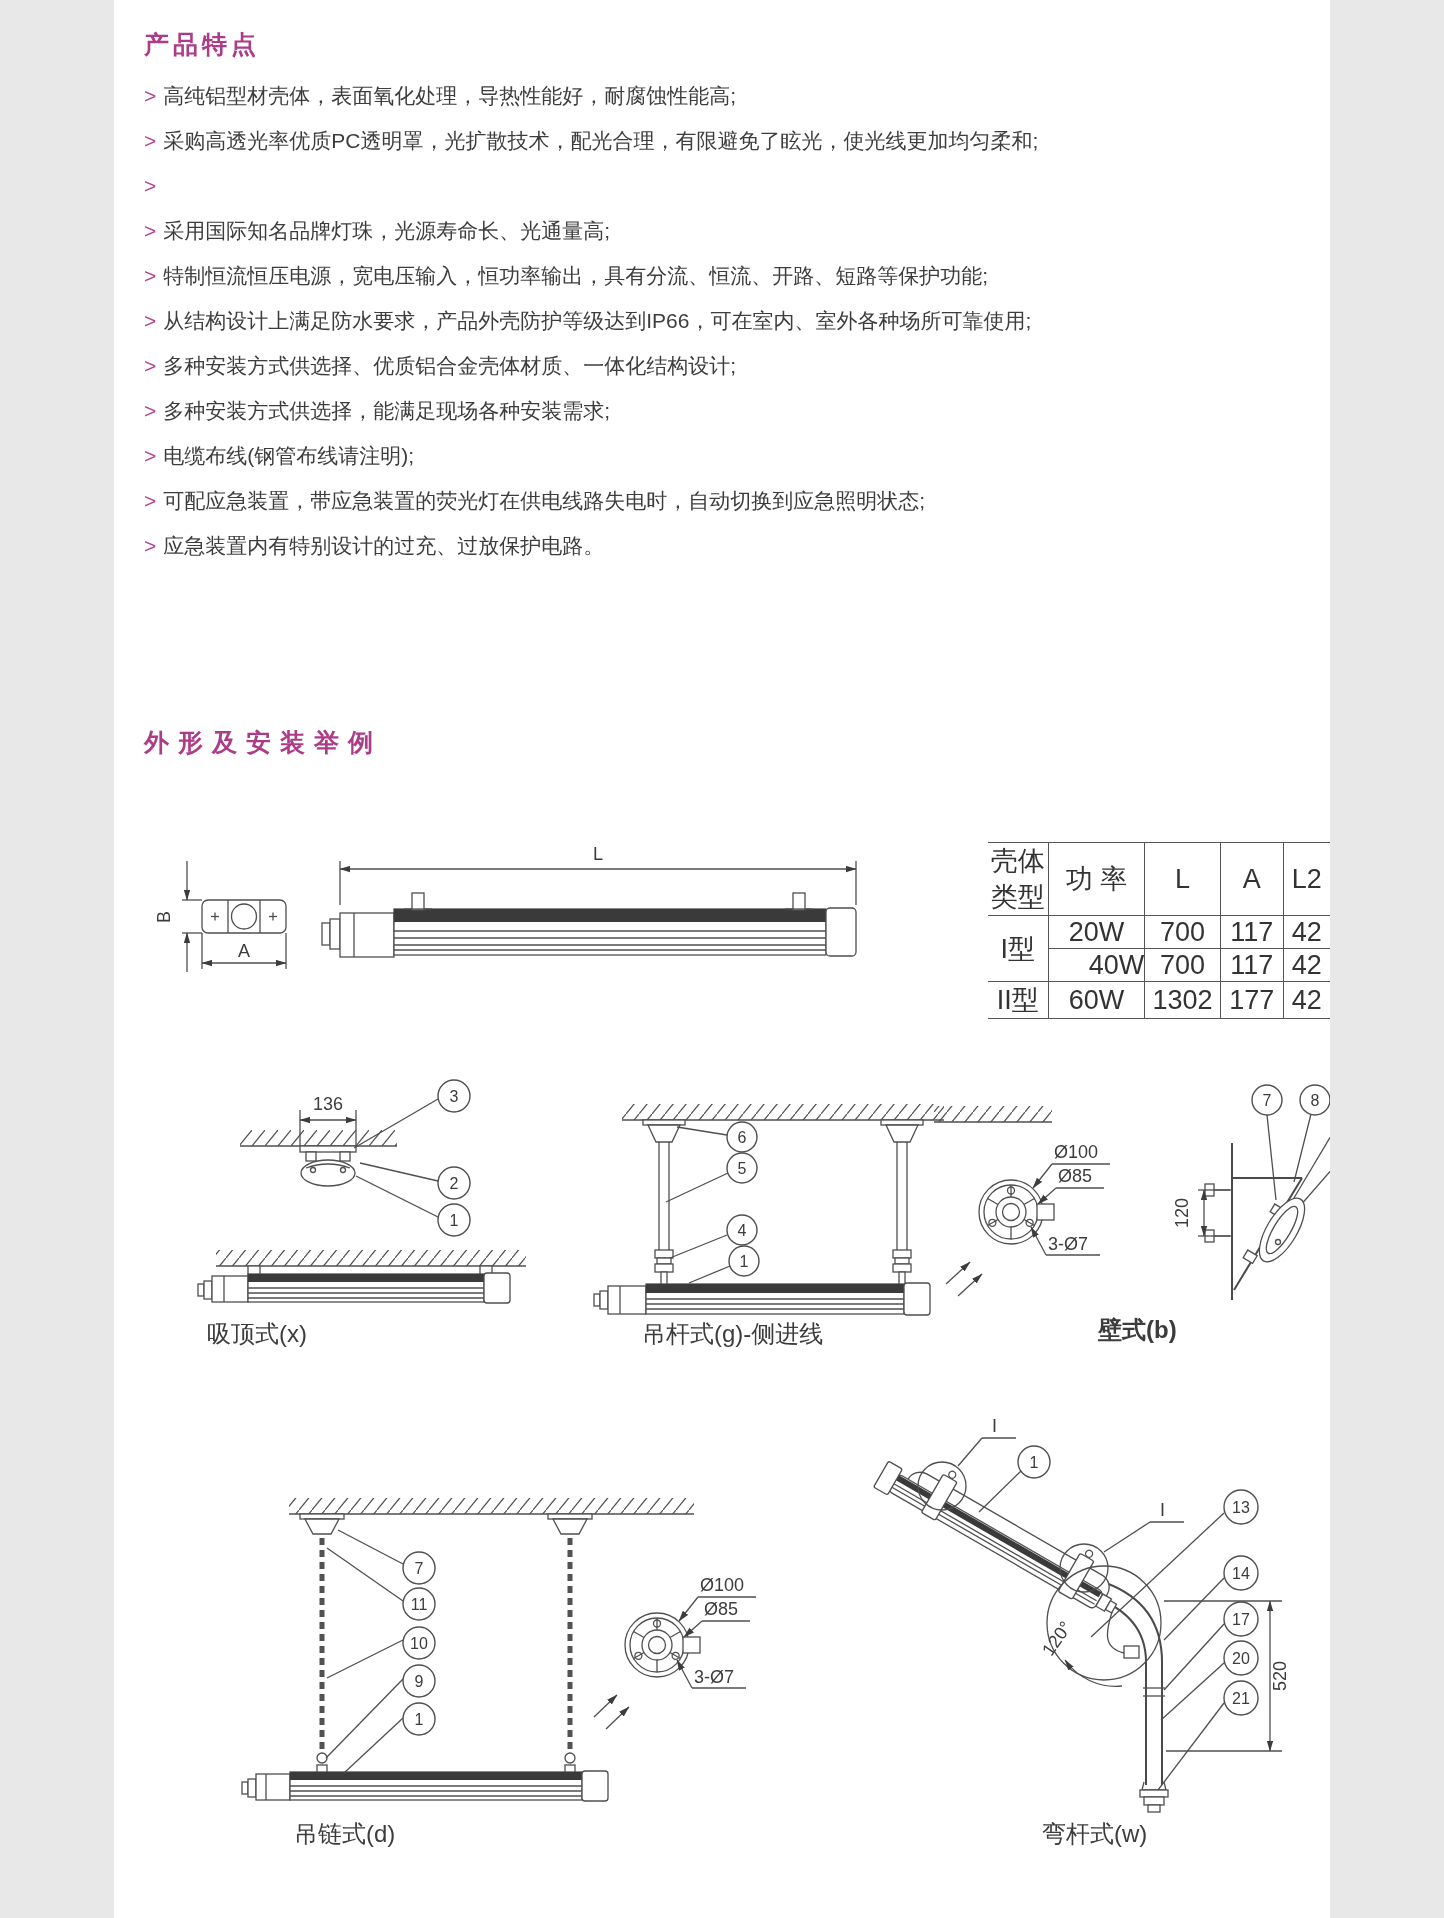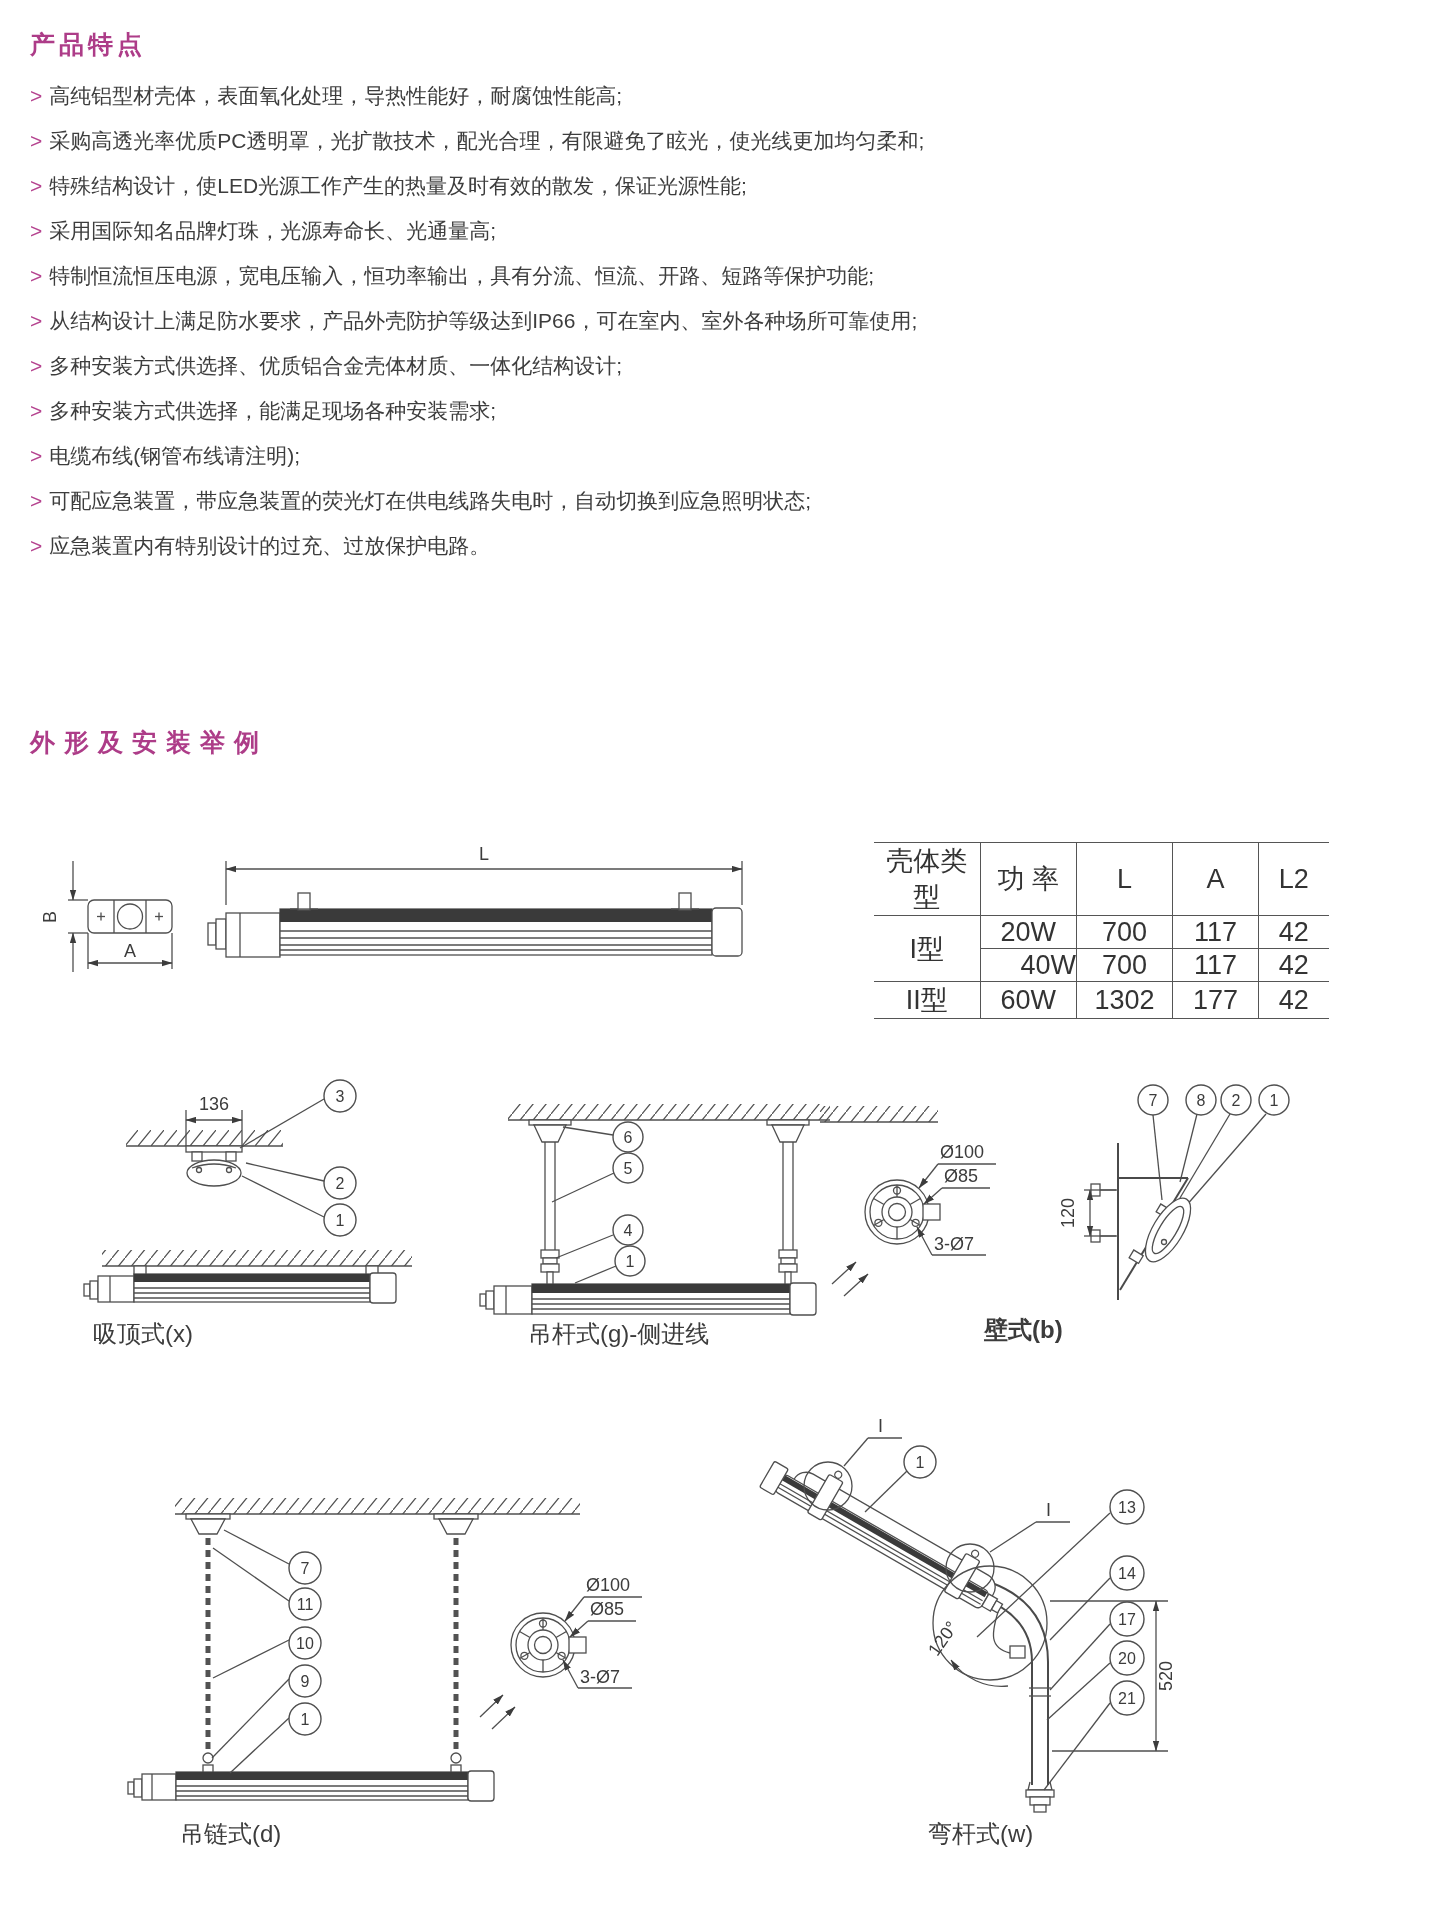--- a/index.html
+++ b/index.html
@@ -1,16 +1,16 @@
 <!DOCTYPE html>
 <html><head>
 <meta charset="utf-8">
 <style>
   html,body{margin:0;padding:0;background:#e8e8e8;}
-  .page{position:relative;width:1444px;height:1918px;background:#ffffff;margin:0 auto;
+  .page{position:relative;width:1216px;height:1918px;background:#ffffff;margin:0 auto;
         font-family:"Liberation Sans","DejaVu Sans",sans-serif;color:#3d3d3d;overflow:hidden;}
   .sec-title{position:absolute;color:#ad3c88;font-weight:bold;font-size:25px;letter-spacing:4px;}
   .features{position:absolute;left:30px;top:84px;width:1390px;}
   .feat{display:flex;align-items:flex-start;font-size:21px;line-height:23px;margin-bottom:22px;color:#3d3d3d;}
   .feat .gt{color:#b5438f;margin-right:7px;flex:0 0 auto;}
   .spec-table{position:absolute;left:874px;top:842px;border-collapse:collapse;
               font-size:27px;color:#333;text-align:center;table-layout:fixed;}
   .spec-table th,.spec-table td{border-top:1.6px solid #555;border-bottom:1.6px solid #555;
               font-weight:normal;height:32px;padding:0;}
   .spec-table th+th,.spec-table td+td{border-left:1.6px solid #555;}
@@ -50,21 +50,20 @@
     <div class="feat">
         <span class="gt">&gt;</span>
         <span>高纯铝型材壳体，表面氧化处理，导热性能好，耐腐蚀性能高;</span>
       </div>
     <div class="feat">
         <span class="gt">&gt;</span>
         <span>采购高透光率优质PC透明罩，光扩散技术，配光合理，有限避免了眩光，使光线更加均匀柔和;</span>
       </div>
     <div class="feat">
         <span class="gt">&gt;</span>
-        <span>特殊结构设计，使LED光源工作产生的热量及时有效的散发，保证光源性能;</span>
       </div>
     <div class="feat">
         <span class="gt">&gt;</span>
         <span>采用国际知名品牌灯珠，光源寿命长、光通量高;</span>
       </div>
     <div class="feat">
         <span class="gt">&gt;</span>
         <span>特制恒流恒压电源，宽电压输入，恒功率输出，具有分流、恒流、开路、短路等保护功能;</span>
       </div>
     <div class="feat">

